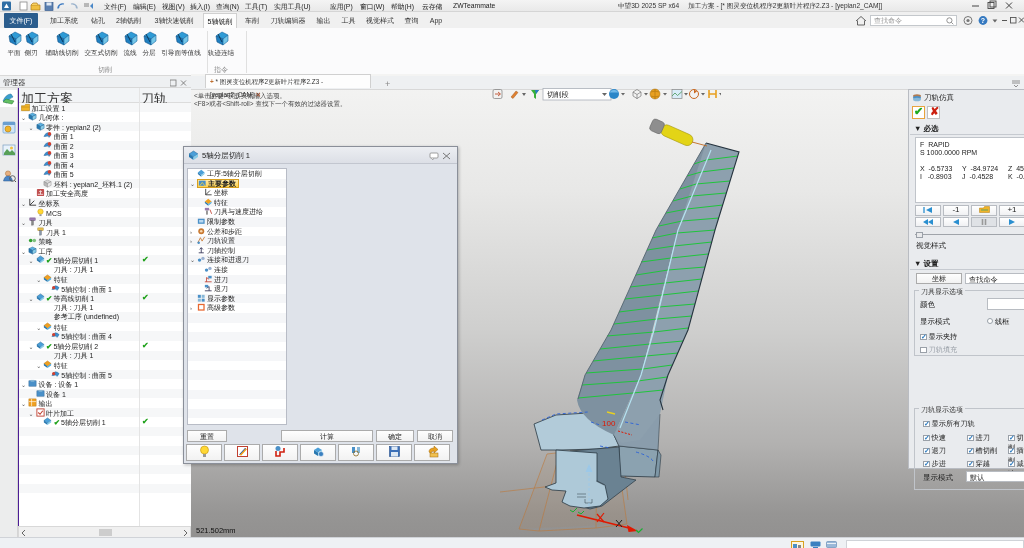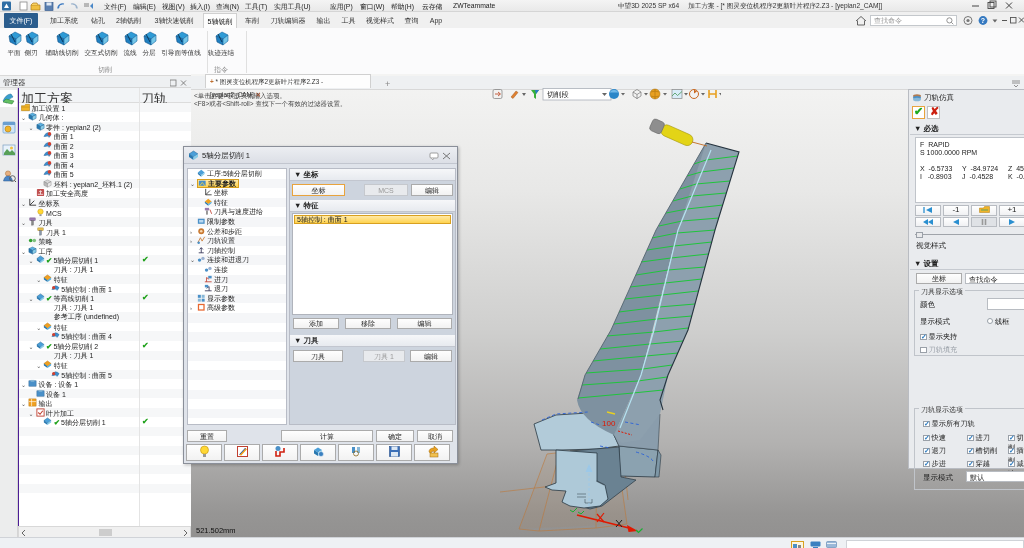--- a/index.html
+++ b/index.html
@@ -568,37 +568,20 @@
 <div class="dti"></div>
 <div class="dti"></div>
 <div class="dti"></div>
 <div class="dti"></div>
 <div class="dti"></div>
 <div class="dti"></div>
 <div class="dti"></div>
 <div class="dti"></div>
 <div class="dti"></div>
 </div>
-<div id="dlgright">
-<div class="sechead">▼ 坐标</div>
-<div class="btn active" style="left:2px;top:15px;width:53px;height:12px;line-height:11px;">坐标</div>
-<div class="btn dis" style="left:74px;top:15px;width:44px;height:12px;line-height:11px;">MCS</div>
-<div class="btn" style="left:121px;top:15px;width:42px;height:12px;line-height:11px;">编辑</div>
-<div class="sechead" style="position:absolute;left:0;top:31px;width:165px;">▼ 特征</div>
-<div class="abs" style="left:2px;top:44px;width:161px;height:102px;background:#fff;border:1px solid #b0b4bc;">
-          <div style="margin:1px;height:8.5px;background:linear-gradient(#ffe9a8,#ffd34e);border:1px solid #d8a020;font-size:7px;line-height:8px;padding-left:2px;">5轴控制 : 曲面 1</div>
-        </div>
-<div class="btn" style="left:3px;top:149px;width:46px;height:11px;line-height:10px;">添加</div>
-<div class="btn" style="left:55px;top:149px;width:46px;height:11px;line-height:10px;">移除</div>
-<div class="btn" style="left:107px;top:149px;width:55px;height:11px;line-height:10px;">编辑</div>
-<div class="sechead" style="position:absolute;left:0;top:166px;width:165px;">▼ 刀具</div>
-<div class="btn" style="left:3px;top:181px;width:50px;height:12px;line-height:11px;">刀具</div>
-<div class="btn dis" style="left:73px;top:181px;width:42px;height:12px;line-height:11px;">刀具 1</div>
-<div class="btn" style="left:120px;top:181px;width:42px;height:12px;line-height:11px;">编辑</div>
-</div>
 <div class="btn" style="left:3px;top:283px;width:40px;height:12px;line-height:11px;">重置</div>
 <div class="btn" style="left:97px;top:283px;width:92px;height:12px;line-height:11px;">计算</div>
 <div class="btn" style="left:192px;top:283px;width:38px;height:12px;line-height:11px;">确定</div>
 <div class="btn" style="left:233px;top:283px;width:36px;height:12px;line-height:11px;">取消</div>
 <div class="btn" style="left:2px;top:297px;width:36px;height:17px;"><svg width="13" height="13" viewBox="0 0 13 13">
           <circle cx="6.5" cy="5" r="4" fill="#ffd835" stroke="#c09010" stroke-width="0.6"></circle>
           <rect x="5" y="9" width="3" height="3" fill="#999"></rect>
         </svg></div>
 <div class="btn" style="left:40px;top:297px;width:36px;height:17px;"><svg width="13" height="13" viewBox="0 0 13 13">
           <rect x="1.5" y="1.5" width="10" height="10" fill="#fff" stroke="#c04030" stroke-width="1"></rect>

